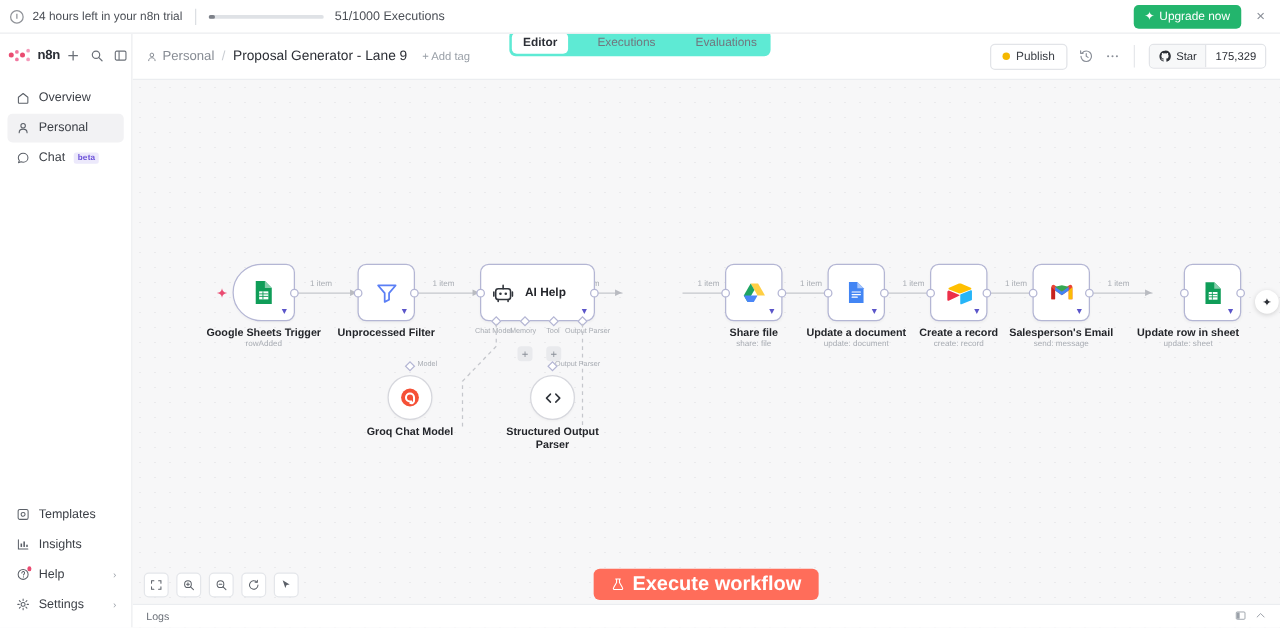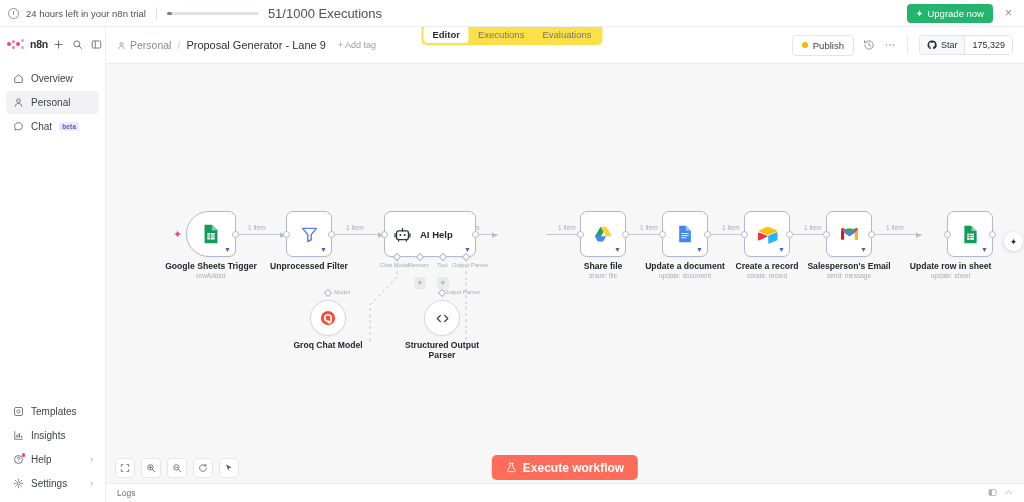--- a/index.html
+++ b/index.html
@@ -17,21 +17,21 @@
     display: flex; align-items: center; padding: 0 8px; z-index: 30;
   }
   .trial-left { display: flex; align-items: center; gap: 7px; }
   .clock-ic { width: 11px; height: 11px; border: 1.1px solid #909399; border-radius: 50%; position: relative; flex: none; }
   .clock-ic:after { content: ""; position: absolute; left: 4.3px; top: 2px; width: 1px; height: 4px; background: #909399; }
   .trial-text { font-size: 9.5px; color: #4b4f56; white-space: nowrap; }
   .trial-div { width: 1px; height: 13px; background: #dcdfe3; margin: 0 10px; }
   .exec-wrap { display: flex; align-items: center; gap: 9px; }
   .exec-bar { width: 92px; height: 3px; background: #dfe2e6; border-radius: 2px; position: relative; }
   .exec-bar i { position: absolute; left: 0; top: 0; height: 3px; width: 5px; background: #7d8189; border-radius: 2px; }
-  .exec-text { font-size: 13px; color: #4b4f56; white-space: nowrap; }
+  .exec-text { font-size: 10px; color: #4b4f56; white-space: nowrap; }
   .banner-right { margin-left: auto; display: flex; align-items: center; gap: 10px; padding-right: 2px; }
   .upgrade-btn {
     background: #23b56d; color: #fff; border: none; border-radius: 4px;
     font-size: 9.5px; font-family: inherit; height: 19px; padding: 0 9px;
     display: flex; align-items: center; gap: 4px; cursor: pointer; font-weight: 500;
   }
   .banner-x { font-size: 12px; color: #8a8f98; cursor: pointer; line-height: 1; padding: 2px; }
 
   
   .sidebar {
@@ -73,21 +73,21 @@
     background: #fff; border-bottom: 1px solid #ebedf0;
     display: flex; align-items: center; padding: 0 11px; z-index: 15;
   }
   .crumbs { display: flex; align-items: center; gap: 6px; font-size: 10.5px; }
   .crumb-personal { display: flex; align-items: center; gap: 4px; color: #878c94; }
   .crumb-sep { color: #c8ccd2; }
   .wf-title { color: #2c2f36; font-size: 11px; }
   .add-tag { font-size: 9px; color: #9aa0a8; cursor: pointer; margin-left: 6px; }
   .tabs {
     position: absolute; left: 50%; transform: translateX(-50%); top: 24px;
-    display: flex; align-items: center; gap: 0; background: #fde047;
+    display: flex; align-items: center; gap: 14px; background: #5eead4;
     border-radius: 5px; padding: 2px; z-index: 16;
   }
   .tab { font-size: 9.5px; color: #71767e; padding: 3px 9px; border-radius: 4px; cursor: pointer; }
   .tab.active { background: #fff; color: #2c2f36; font-weight: 600; }
   .hdr-right { margin-left: auto; display: flex; align-items: center; gap: 9px; }
   .publish-btn {
     display: flex; align-items: center; gap: 5px; height: 21px; padding: 0 9px;
     border: 1px solid #e2e4e8; border-radius: 4px; background: #fff;
     font-size: 9.5px; color: #3b3f46; cursor: pointer; font-family: inherit;
   }
@@ -151,21 +151,21 @@
 
   
   .canvas-controls { position: absolute; left: 9px; bottom: 24px; display: flex; gap: 6px; }
   .cc-btn {
     width: 20px; height: 20px; background: #fff; border: 1px solid #e4e6ea; border-radius: 4px;
     display: flex; align-items: center; justify-content: center; cursor: pointer; color: #5b6068; font-size: 9px;
   }
   .exec-wf-btn {
     position: absolute; left: 50%; transform: translateX(-50%); bottom: 22px;
     background: #ff6d5a; color: #fff; border: none; border-radius: 5px; height: 25px;
-    padding: 0 14px; font-size: 12px; font-family: inherit; font-weight: 600;
+    padding: 0 14px; font-size: 16px; font-family: inherit; font-weight: 600;
     display: flex; align-items: center; gap: 6px; cursor: pointer;
   }
   .logs-bar {
     position: absolute; left: 0; bottom: 0; width: 918px; height: 19px;
     background: #fff; border-top: 1px solid #ebedf0; display: flex; align-items: center;
     padding: 0 11px; font-size: 8.5px; color: #6b7078; z-index: 9;
   }
   .logs-right { margin-left: auto; display: flex; align-items: center; gap: 7px; color: #9aa0a8; }
   .ai-fab {
     position: absolute; right: 1px; top: 232px; width: 19px; height: 19px; border-radius: 50%;

